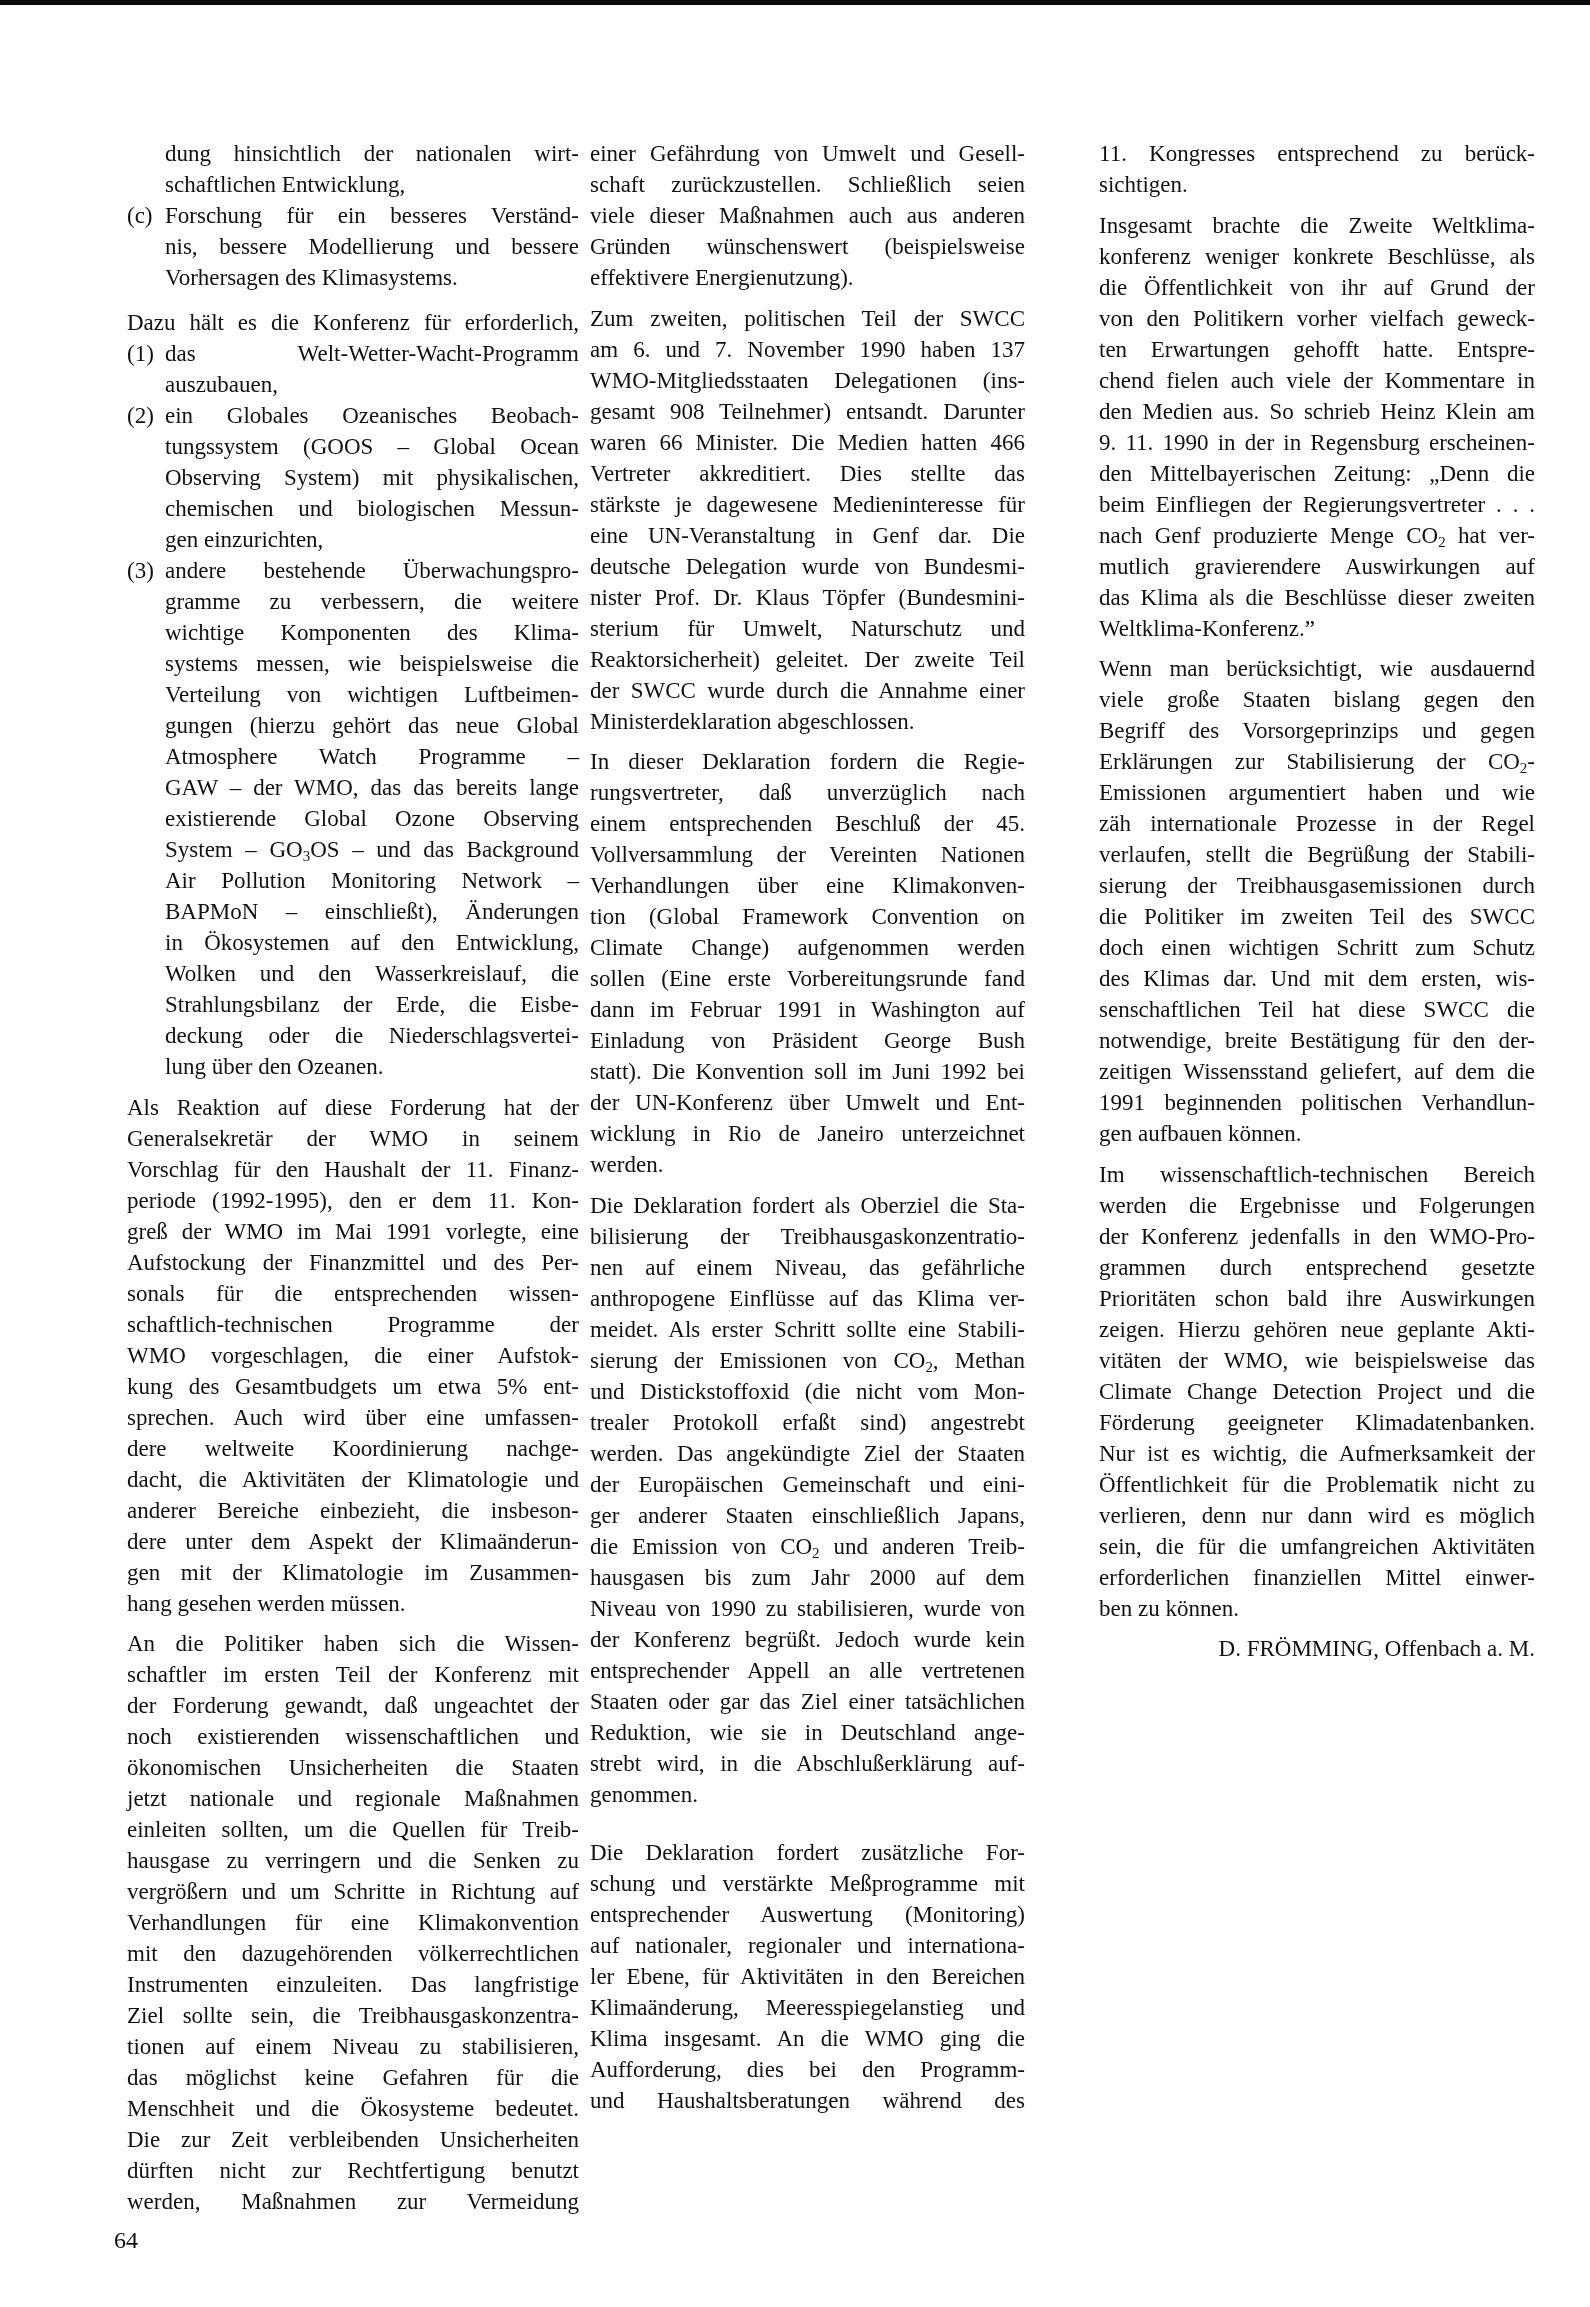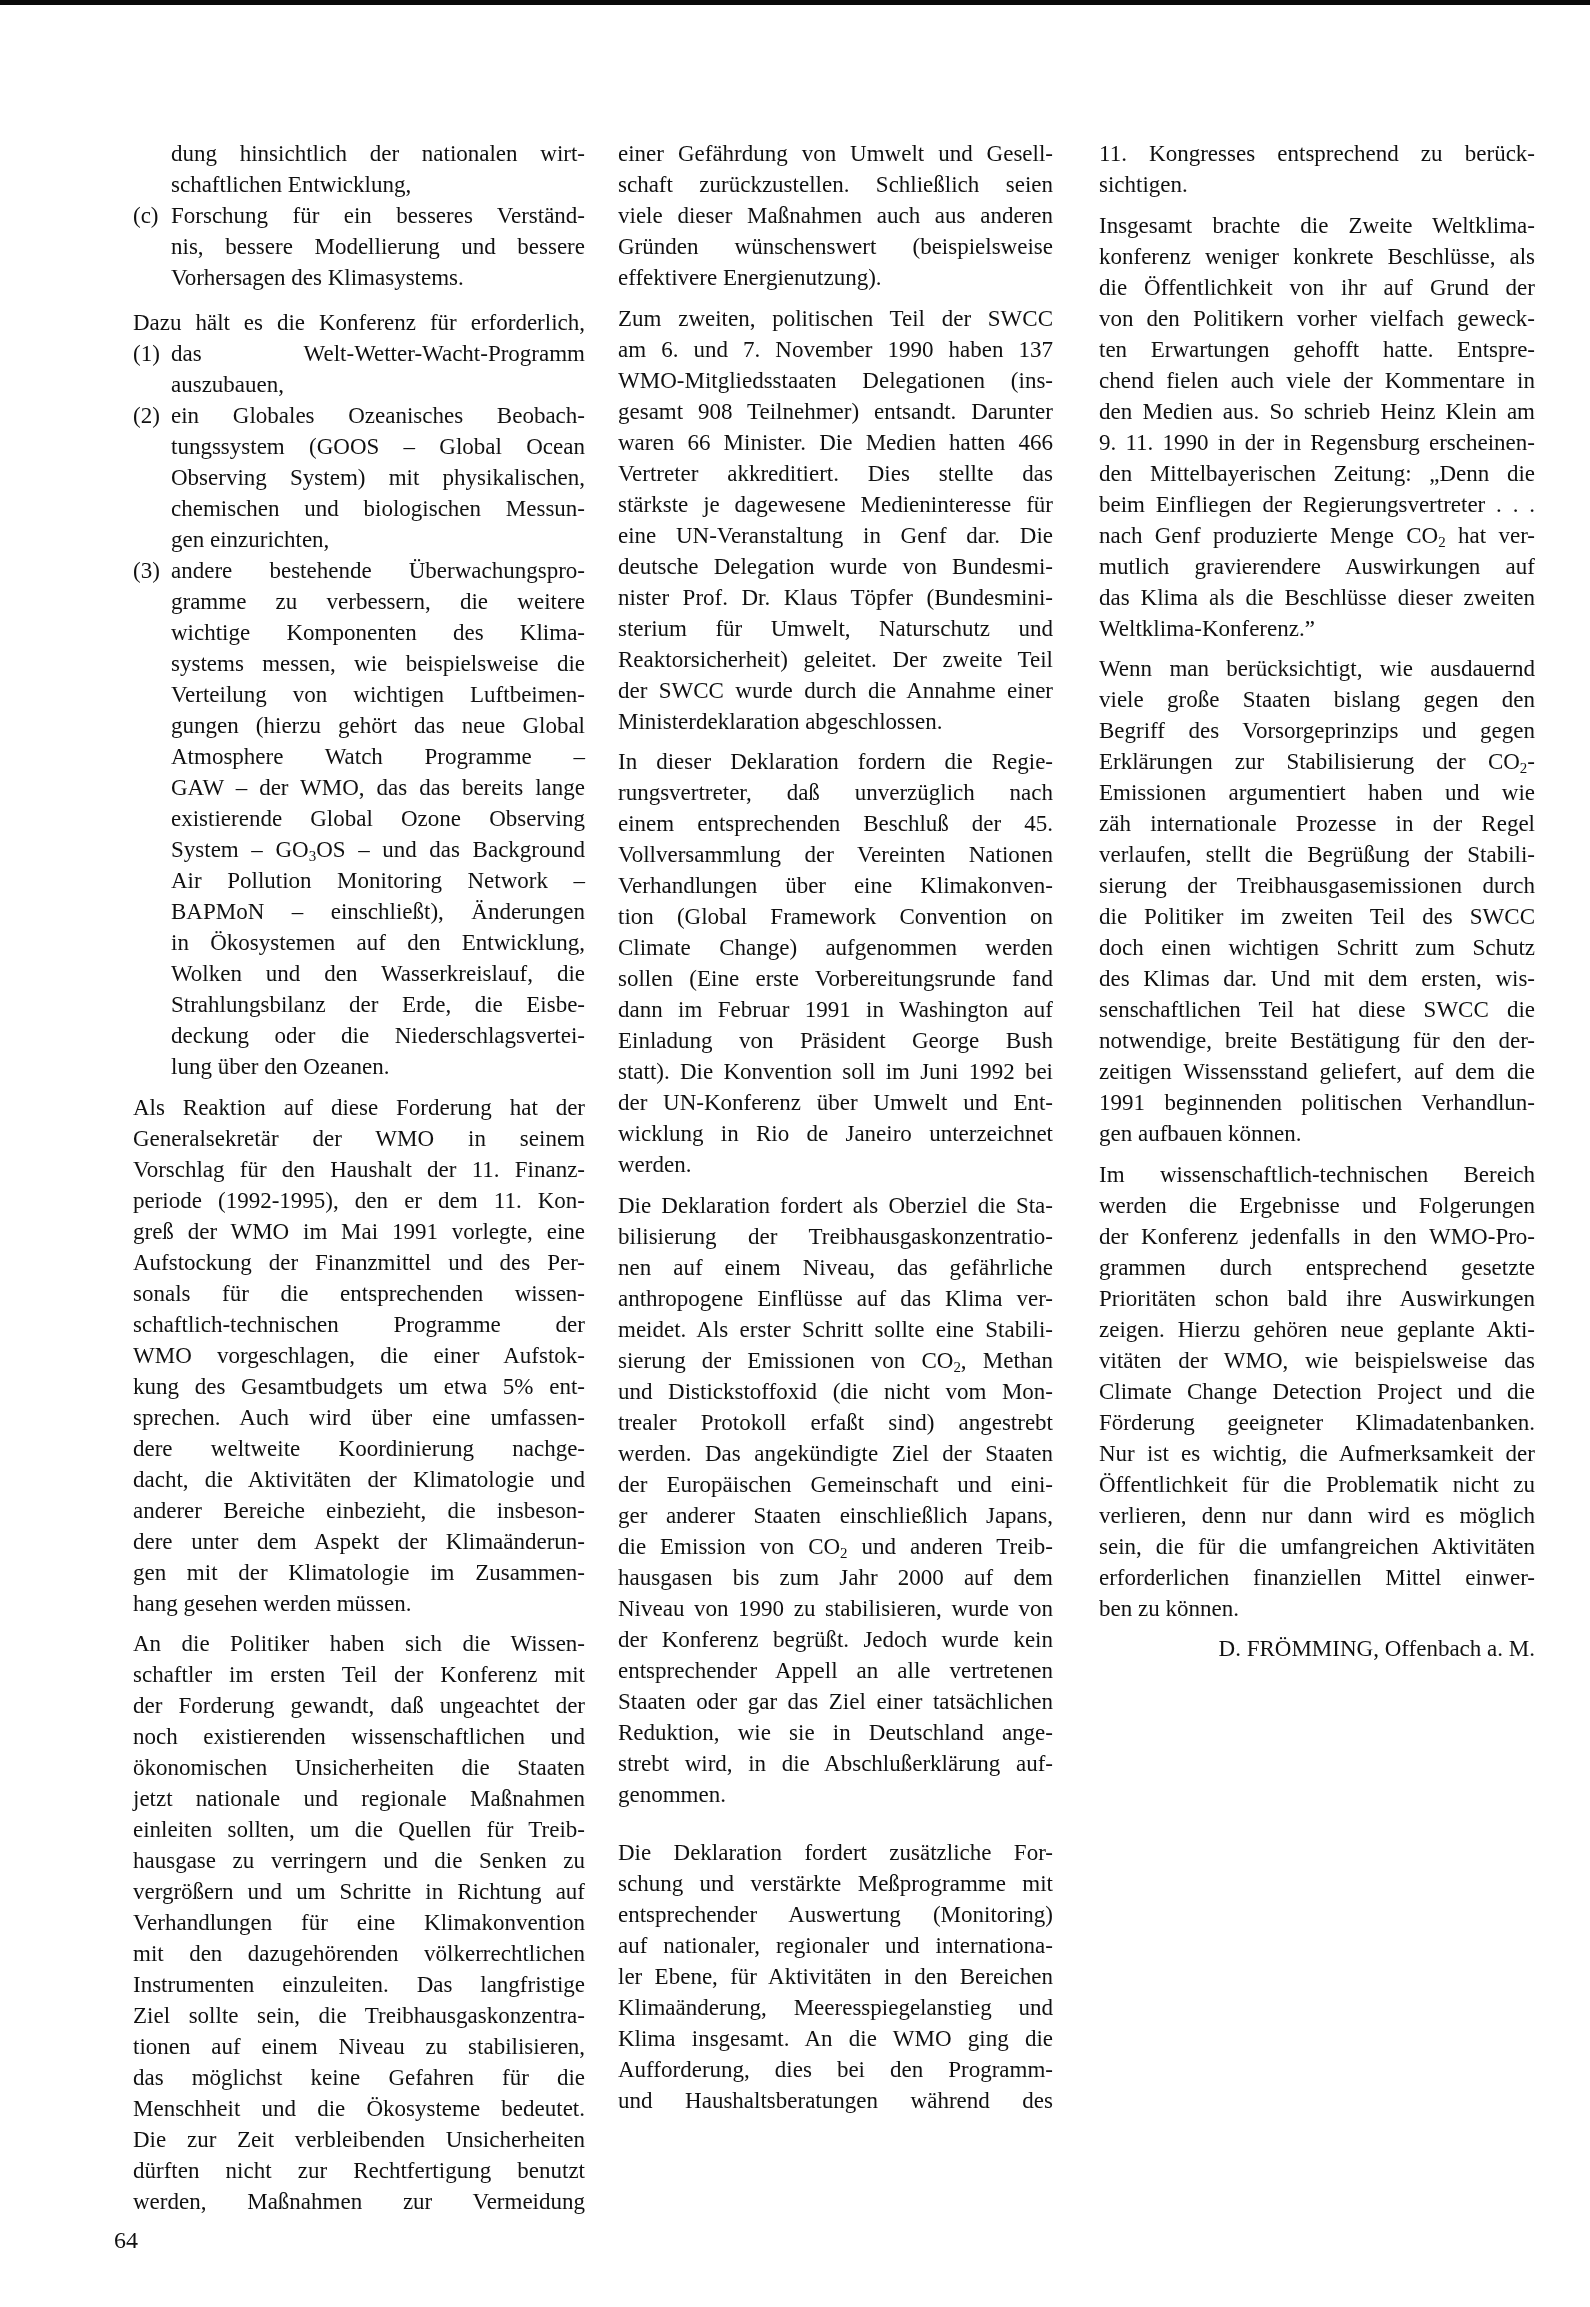--- a/index.html
+++ b/index.html
@@ -1,21 +1,21 @@
 <!DOCTYPE html>
 <html style="font-size:12.7px"><head>
 <meta charset="utf-8">
 <style>
   html, body { margin: 0; padding: 0; background: #ffffff; }
   body { width: 1591px; height: 2307px; position: relative; overflow: hidden;
          font-family: "Liberation Serif", "DejaVu Serif", serif; color: #111; }
   .topbar { position: absolute; left: 0; top: 0; width: 1591px; height: 4.8px; background: #0a0a0a; }
   .col { position: absolute; top: 138px; font-size: 23px; line-height: 31px; }
-  #col1 { left: 133px; width: 452px; }
-  #col2 { left: 618px; width: 435px; }
+  #col1 { left: 127px; width: 452px; }
+  #col2 { left: 590px; width: 435px; }
   #col3 { left: 1099px; width: 436px; }
   .para { margin: 0 0 9.5px 0; }
   .line { display: block; text-align: justify; text-align-last: justify; white-space: nowrap; height: 31px; overflow: visible; }
   .line.last { text-align-last: left; }
   .line.right { text-align: left; text-align-last: right; }
   .ind { padding-left: 38px; }
   .item { position: relative; }
   .lbl { position: absolute; left: 0; top: 0; }
   sub { font-size: 0.65em; line-height: 0; vertical-align: -0.25em; }
   .pageno { position: absolute; left: 114px; top: 2227px; font-size: 24px; text-align: center; }

